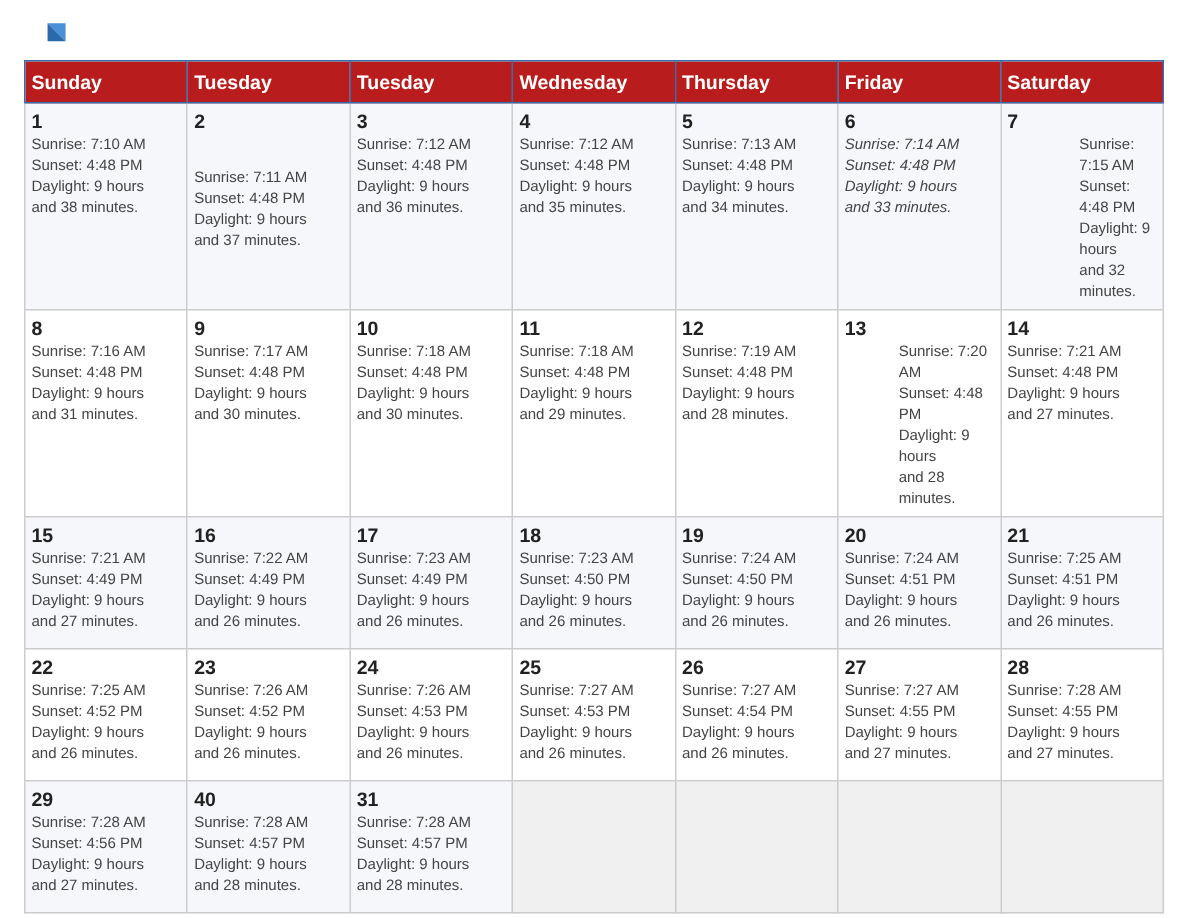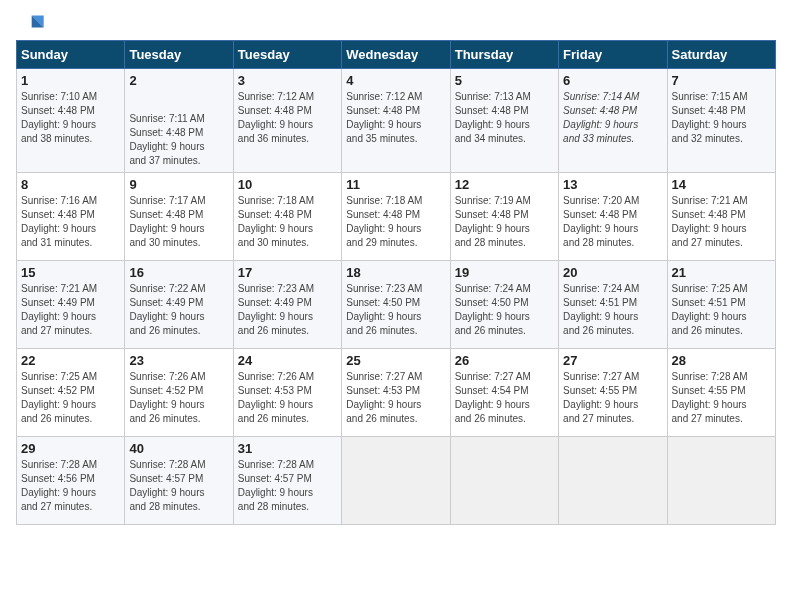--- a/index.html
+++ b/index.html
@@ -51,21 +51,21 @@
       font-size: 14px;
       color: #555;
       margin-top: 2px;
     }
     table {
       width: 100%;
       border-collapse: collapse;
       table-layout: fixed;
     }
     thead tr th {
-      background: #0c4a6e;
+      background: #b91c1c;
       color: #fff;
       font-size: 13px;
       font-weight: bold;
       padding: 6px 4px;
       text-align: left;
       border: 1px solid #3a6aa8;
     }
     tbody tr td {
       vertical-align: top;
       border: 1px solid #ccc;
@@ -170,21 +170,21 @@
           </td>
           <td>
             <span class="day-num">6</span>
             <div class="day-info" style="white-space: pre-line; font-style: italic;">Sunrise: 7:14 AM
 Sunset: 4:48 PM
 Daylight: 9 hours
 and 33 minutes.</div>
           </td>
           <td>
             <span class="day-num">7</span>
-            <div class="day-info" style="white-space: pre-line;">Sunrise: 7:15 AM
+            <div class="day-info" style="white-space: pre-line; margin-left: 48px;">Sunrise: 7:15 AM
 Sunset: 4:48 PM
 Daylight: 9 hours
 and 32 minutes.</div>
           </td>
         </tr>
         <tr>
           <td>
             <span class="day-num">8</span>
             <div class="day-info" style="white-space: pre-line;">Sunrise: 7:16 AM
 Sunset: 4:48 PM
@@ -214,21 +214,21 @@
           </td>
           <td>
             <span class="day-num">12</span>
             <div class="day-info" style="white-space: pre-line;">Sunrise: 7:19 AM
 Sunset: 4:48 PM
 Daylight: 9 hours
 and 28 minutes.</div>
           </td>
           <td>
             <span class="day-num">13</span>
-            <div class="day-info" style="white-space: pre-line;">Sunrise: 7:20 AM
+            <div class="day-info" style="white-space: pre-line; margin-left: 36px;">Sunrise: 7:20 AM
 Sunset: 4:48 PM
 Daylight: 9 hours
 and 28 minutes.</div>
           </td>
           <td>
             <span class="day-num">14</span>
             <div class="day-info" style="white-space: pre-line;">Sunrise: 7:21 AM
 Sunset: 4:48 PM
 Daylight: 9 hours
 and 27 minutes.</div>

